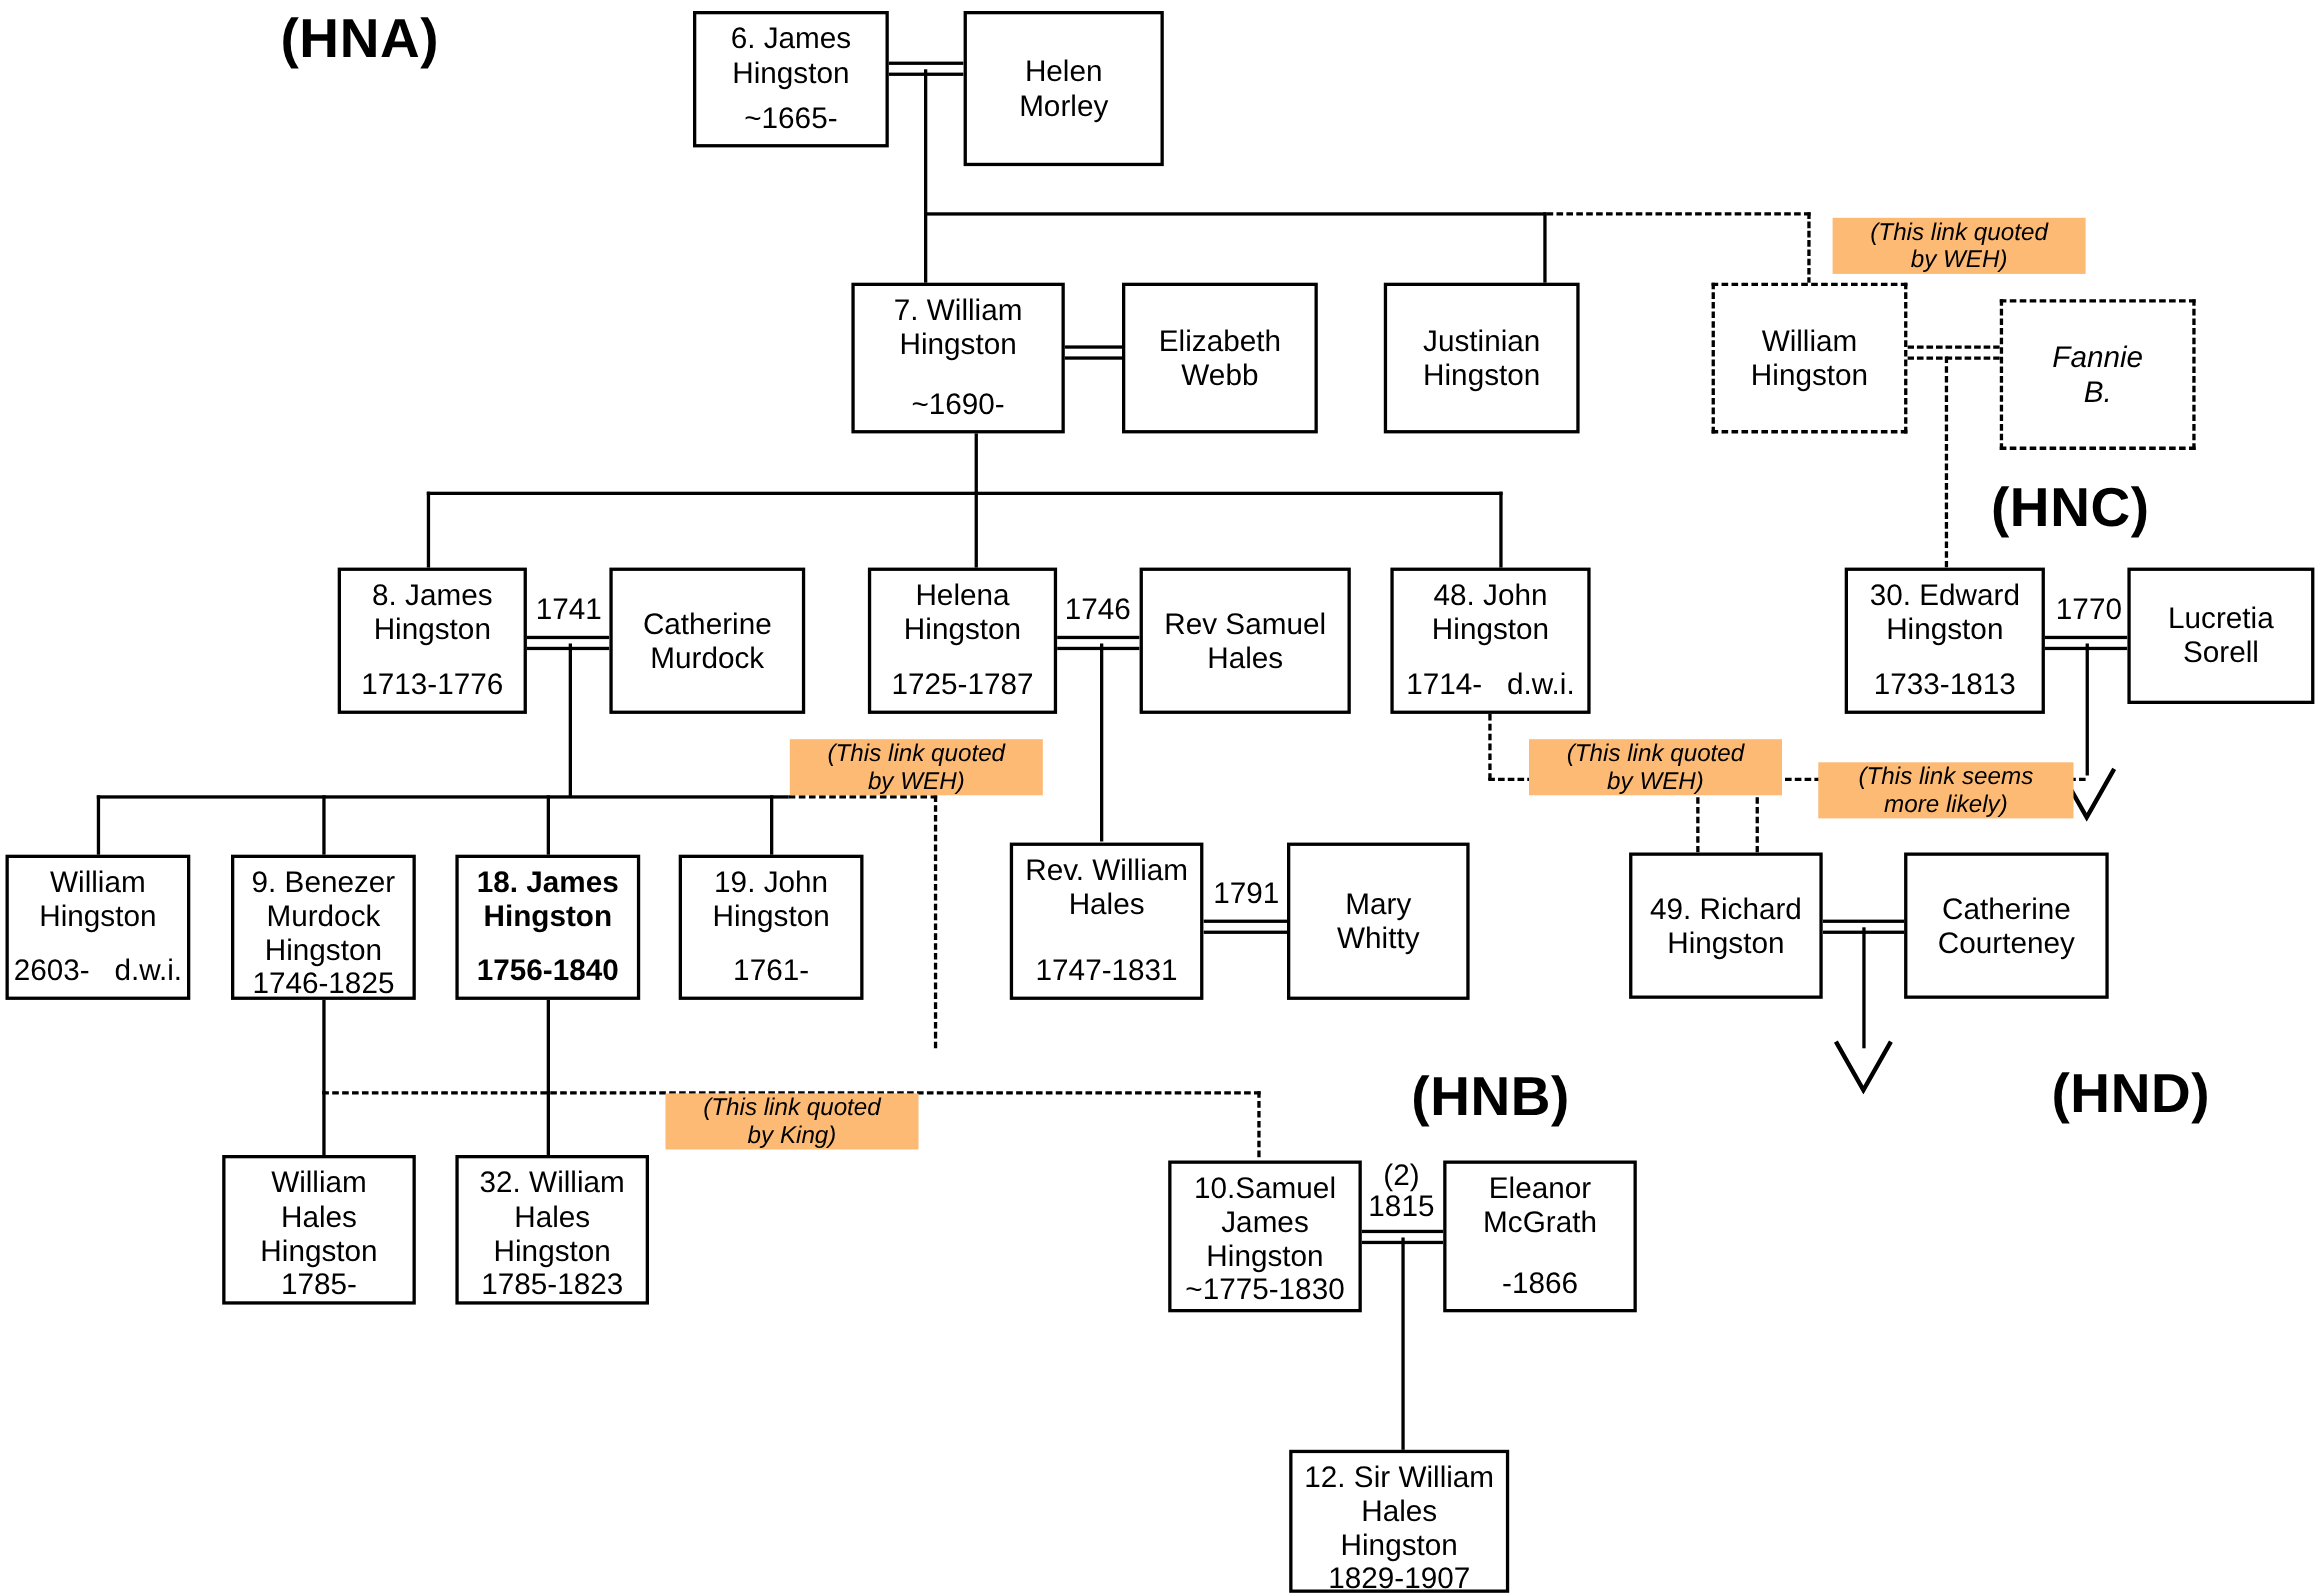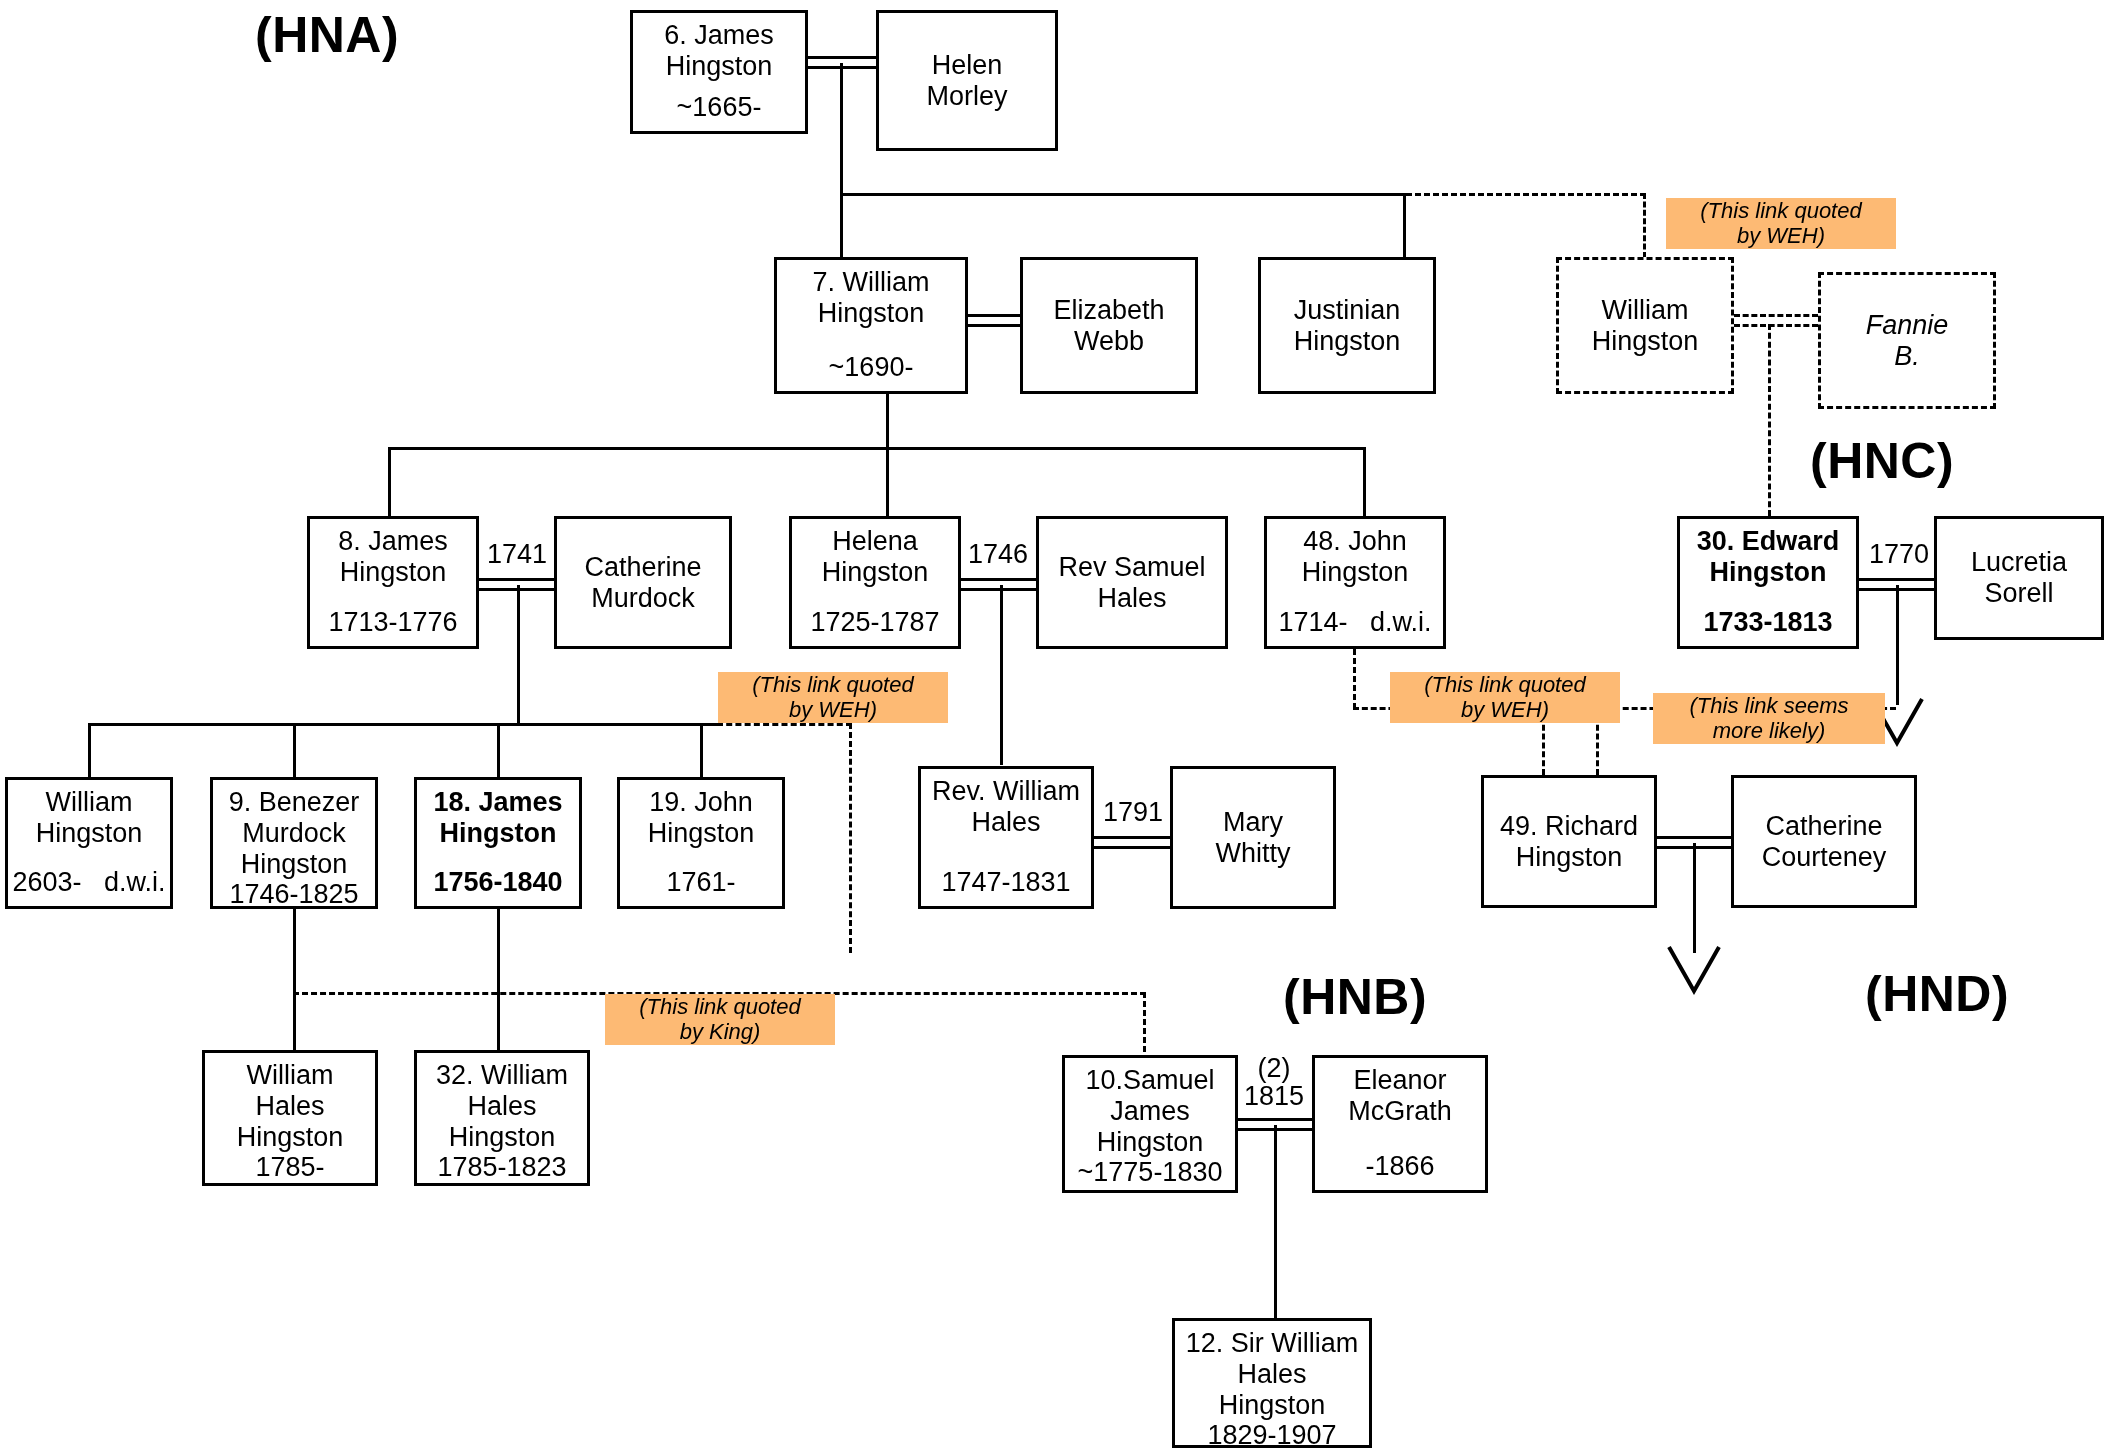--- a/index.html
+++ b/index.html
@@ -213,21 +213,21 @@
     <span class="nm">Rev Samuel
 Hales</span>
   </div>
 
   <div class="box" style="left:1264px; top:516px; width:182px; height:133px;">
     <span class="nm">48. John
 Hingston</span>
     <span class="dt">1714-   d.w.i.</span>
   </div>
 
-  <div class="box" style="left:1677px; top:516px; width:182px; height:133px;font-weight:bold;">
+  <div class="box" style="left:1677px; top:516px; width:182px; height:133px;">
     <span class="nm">30. Edward
 Hingston</span>
     <span class="dt">1733-1813</span>
   </div>
   <div class="yr" style="left:1866px; top:540px; width:66px;">1770</div>
   <div class="marr" style="left:1859px; top:578px; width:75px;"></div>
   <div class="box centered nodates" style="left:1934px; top:516px; width:170px; height:124px;">
     <span class="nm">Lucretia
 Sorell</span>
   </div>

